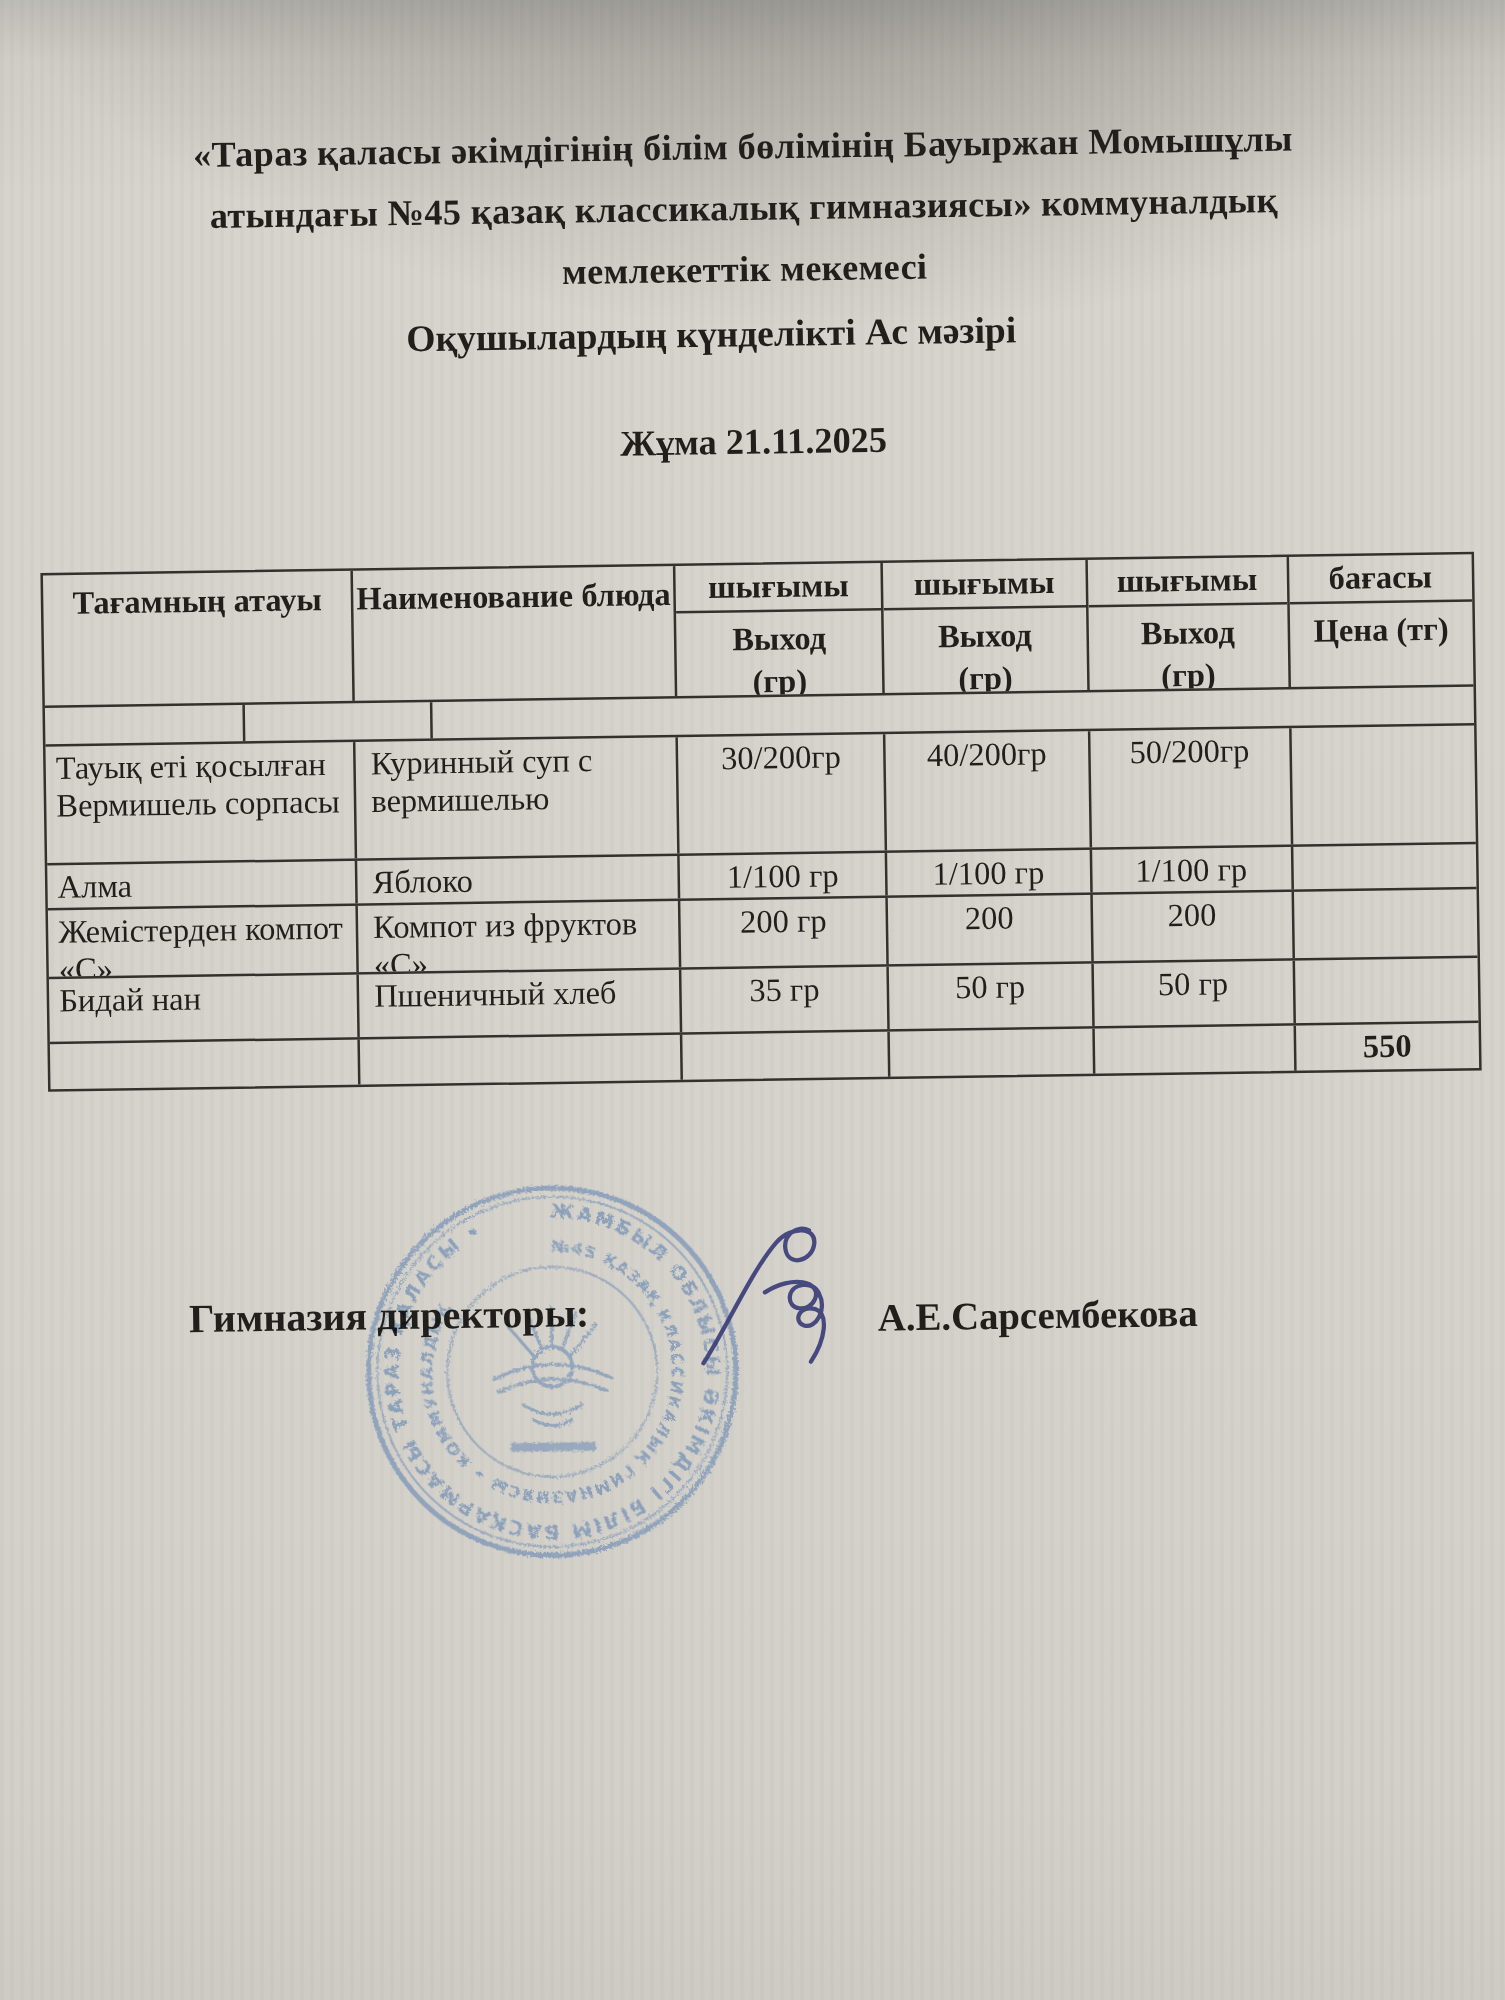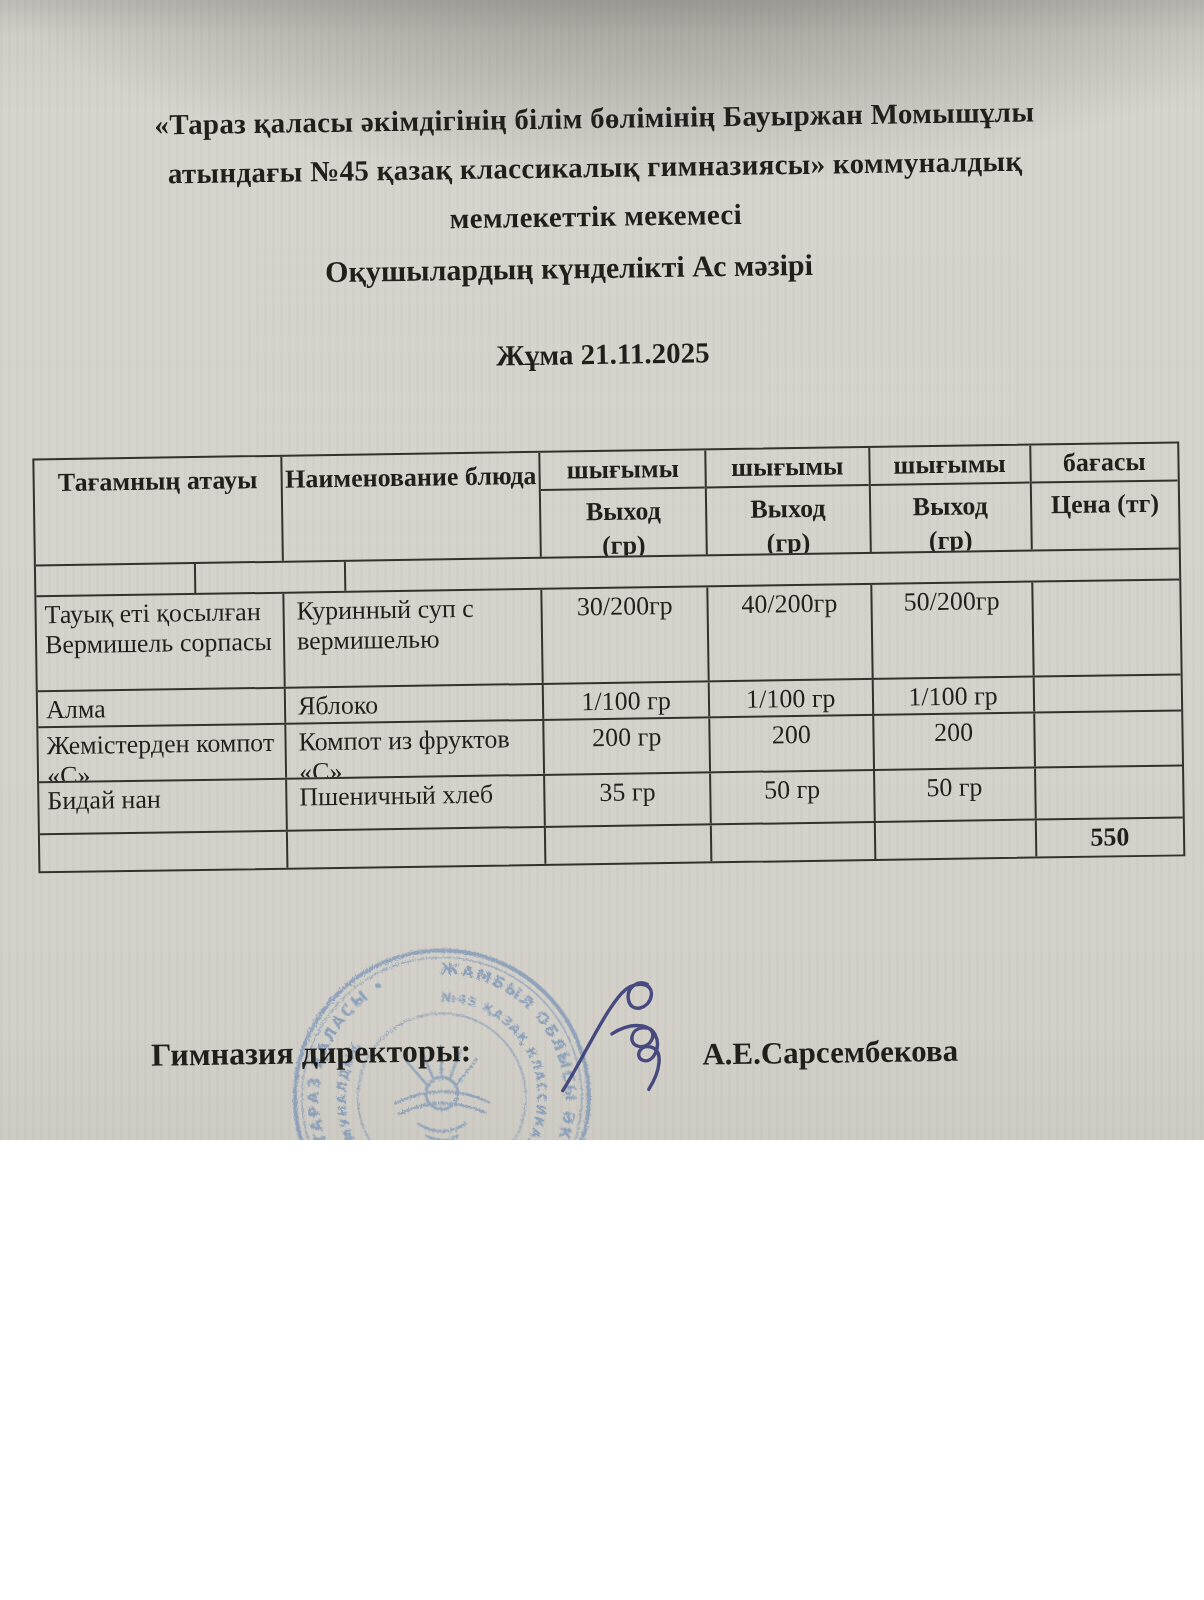--- a/index.html
+++ b/index.html
@@ -1,19 +1,19 @@
 <!DOCTYPE html>
 <html><head>
 <meta charset="utf-8">
 <style>
   html,body{margin:0;padding:0;}
   body{width:1204px;height:1600px;overflow:hidden;
        font-family:"Liberation Serif","DejaVu Serif",serif;
        color:#211f1c;}
-  .paper{position:relative;width:1204px;height:1140px;overflow:hidden;
+  .paper{position:relative;width:1204px;height:1600px;overflow:hidden;
     background:
       radial-gradient(120% 55% at 55% -12%, rgba(62,60,55,.50), rgba(62,60,55,0) 52%),
       repeating-linear-gradient(90deg, rgba(40,38,35,.022) 0 3px, rgba(0,0,0,0) 3px 8px),
       linear-gradient(180deg,#c0beb8 0%,#cfcdc6 3%,#d6d4cd 10%,#d5d3cc 55%,#d2d0c9 90%,#cdcbc4 100%);
   }
   .content{position:absolute;inset:0;transform:rotate(-0.85deg);transform-origin:600px 500px;}
 
   .org-title{position:absolute;top:94px;left:20px;width:1160px;
     text-align:center;font-weight:bold;font-size:29px;line-height:49px;
     white-space:pre-line;letter-spacing:.3px;}

